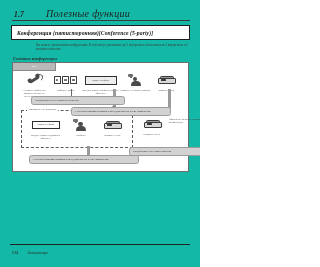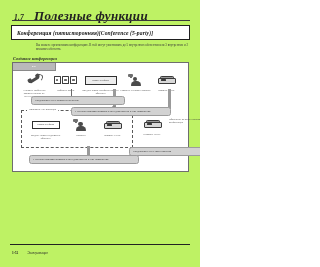--- a/index.html
+++ b/index.html
@@ -6,34 +6,34 @@
   body{
     width:200px;height:267px;
     background:#ffffff;
     font-family:"Liberation Serif", serif;
     color:#1a1a1a;
     overflow:hidden;
     position:relative;
   }
   .page{
     position:absolute;inset:0;
-    background:#bef264;
+    background:#14b8a6;
   }
   
   .header{
     position:absolute;left:14px;top:8px;right:12px;
     display:flex;align-items:baseline;gap:10px;
   }
   .hdr-num{
     font-style:italic;font-weight:bold;font-size:7.5px;
     letter-spacing:.2px;color:#222;
   }
   .hdr-title{
-    font-style:italic;font-weight:bold;font-size:13px;
-    letter-spacing:.3px;color:#222;
+    font-style:italic;font-weight:normal;font-size:10px;
+    letter-spacing:.3px;color:#222;margin-left:12px;
   }
   .hdr-rule{
     position:absolute;left:12px;right:10px;top:20px;
     height:1px;background:#3a3a3a;
   }
   
   .title-box{
     position:absolute;left:11px;top:25px;right:10px;
     border:1.2px solid #1f1f1f;
     height:13px;

